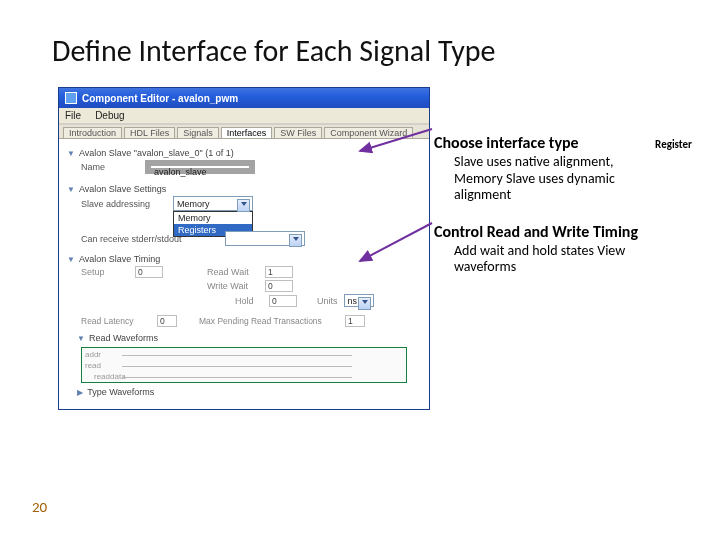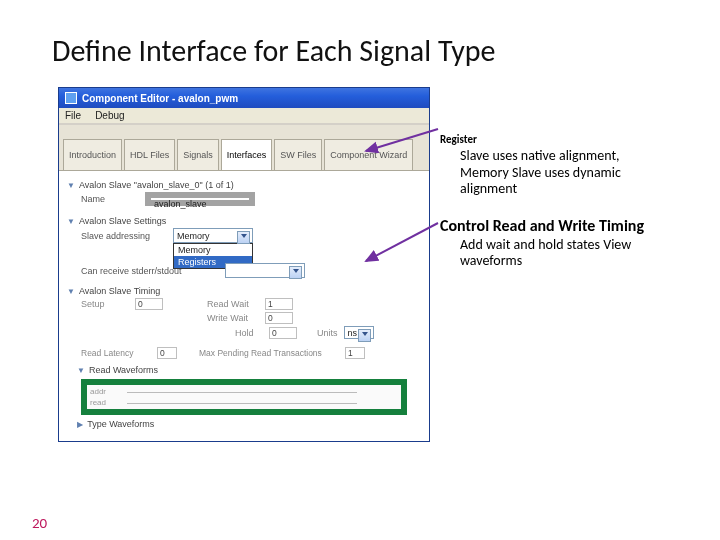--- a/index.html
+++ b/index.html
@@ -13,21 +13,21 @@
     overflow: hidden;
   }
   .slide { padding: 18px 28px 0 58px; }
   .title {
     font-family: Calibri, "Segoe UI", Arial, sans-serif;
     font-size: 30px;
     font-weight: 400;
     color: #111;
     margin: 14px 0 18px -6px;
   }
-  .content { display: flex; gap: 10px; align-items: flex-start; }
+  .content { display: flex; gap: 4px; align-items: flex-start; }
 
   
   .win {
     width: 372px;
     border: 1px solid #1a3c8c;
     box-shadow: 0 0 0 1px #7fa3e8 inset;
     background: #ece9d8;
     font-family: Tahoma, Arial, sans-serif;
     font-size: 9px;
     color: #222;
@@ -58,25 +58,24 @@
   .tabs {
     display: flex;
     gap: 2px;
     background: #e7e3d6;
     padding: 2px 4px 0 4px;
     font-size: 9px;
   }
   .tab {
     border: 1px solid #aca899;
     border-bottom: none;
-    padding: 10px 5px;
+    padding: 0 5px;
     background: #efece1;
     color: #555;
     white-space: nowrap;
-    margin-top: 12px;
   }
   .tab.active { background: #fff; color: #000; font-weight: 400; }
   .panel { background: #fff; padding: 6px 8px 10px 8px; min-height: 260px; border-top: 1px solid #aca899; }
   .collapse-row {
     display: flex; align-items: center; gap: 4px; margin: 3px 0 2px 0;
     font-size: 9px; color: #444;
   }
   .tri { font-size: 8px; color: #6080b0; }
   .field-row {
     display: flex; align-items: center; gap: 4px; margin: 2px 0 2px 14px;
@@ -134,21 +133,21 @@
     display: flex; align-items: center; gap: 6px;
     margin: 2px 0 2px 14px;
   }
   .mini-row .mlbl { color: #888; }
   .mini-in {
     border: 1px solid #bfbfbf; background: #fff;
     width: 28px; height: 12px; padding: 0 2px; font-size: 8.5px; color: #444;
   }
   .wave-box {
     margin: 4px 14px 2px 14px;
-    border: 6px solid #15803d;
+    border: 1px solid #15803d;
     background: #fafafa;
     height: 36px;
     position: relative;
     font-size: 8px;
     overflow: hidden;
   }
   .wave-box .wlabel { position: absolute; color: #999; }
   .wave-box .wline {
     position: absolute; height: 0; border-top: 1px solid #bbb;
   }
@@ -156,22 +155,22 @@
   
   .annots { flex: 1; margin-top: 46px; position: relative; font-family: Calibri, Arial, sans-serif; color: #000; }
   .a-head { font-size: 16px; font-weight: 700; margin: 0 0 2px 0; display: flex; align-items: baseline; gap: 12px; justify-content: space-between;}
   .a-head .reg { font-weight: 700; font-size: 11px; }
   .a-body {
     font-size: 14px; margin: 0 0 18px 20px; line-height: 1.18; max-width: 210px;
   }
   .arrow1, .arrow2 { position: absolute; pointer-events: none; }
 
   .page-num {
-    position: absolute; left: 32px; bottom: 8px;
-    font-family: Calibri, Arial, sans-serif; font-size: 15px; color: #be185d;
+    position: absolute; left: 32px; bottom: 24px;
+    font-family: Calibri, Arial, sans-serif; font-size: 15px; color: #a16207;
   }
 </style>
 </head>
 <body>
 
 <div class="slide">
   <div class="title">Define Interface for Each Signal Type</div>
 
   <div class="content">
 
@@ -289,20 +288,21 @@
     <div class="annots">
       <svg class="arrow1" width="82" height="34" style="left:-80px;top:-10px">
         <defs>
             <marker id="ah1" markerWidth="8" markerHeight="8" refX="6" refY="3" orient="auto">
           <path d="M0,0 L7,3 L0,6 Z" fill="#7030a0"></path>
             </marker>
           </defs>
         <line x1="78" y1="6" x2="6" y2="28" stroke="#7030a0" stroke-width="2" marker-end="url(#ah1)"></line>
       </svg>
       <div class="a-head">
+        <span>Choose interface type</span>
         <span class="reg">Register</span>
       </div>
       <div class="a-body">Slave uses native alignment, Memory Slave uses dynamic alignment</div>
 
       <svg class="arrow2" width="82" height="50" style="left:-80px;top:84px">
         <defs>
             <marker id="ah2" markerWidth="8" markerHeight="8" refX="6" refY="3" orient="auto">
           <path d="M0,0 L7,3 L0,6 Z" fill="#7030a0"></path>
             </marker>
           </defs>

